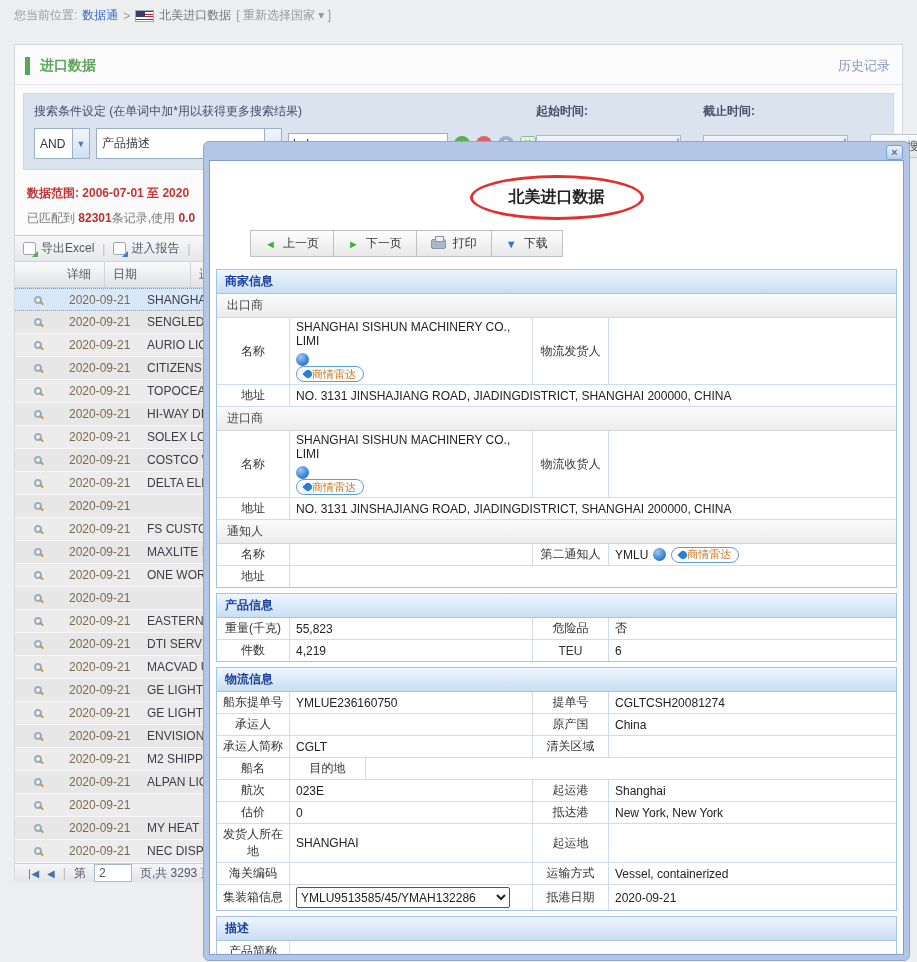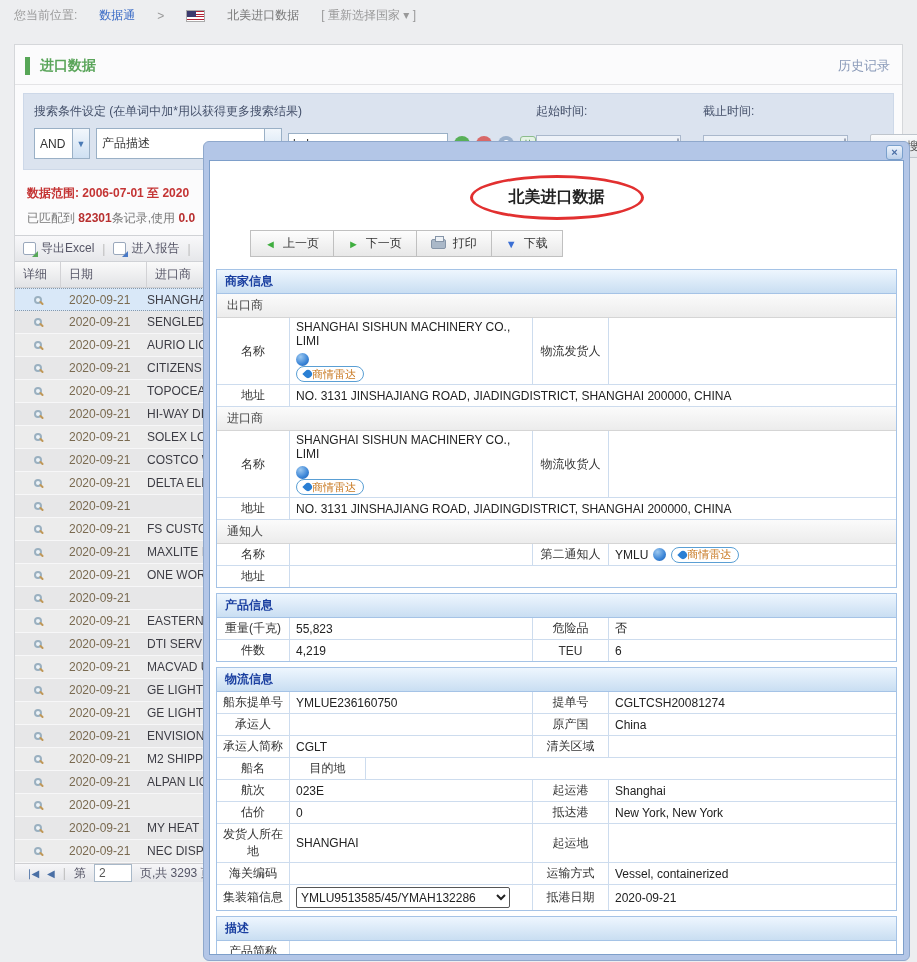--- a/index.html
+++ b/index.html
@@ -3,21 +3,21 @@
 <meta charset="utf-8">
 <style>
   * { box-sizing: border-box; margin: 0; padding: 0; }
   html,body { width:917px; height:962px; overflow:hidden; }
   body {
     position:relative;
     font-family:"Liberation Sans","DejaVu Sans",sans-serif;
     font-size:12px; color:#555; background:#edeef0;
   }
   
-  .breadcrumb { position:absolute; left:14px; top:7px; display:flex; align-items:center; gap:22px; color:#999; }
+  .breadcrumb { position:absolute; left:14px; top:7px; display:flex; align-items:center; gap:5px; color:#999; }
   .breadcrumb a { color:#3a6bc6; text-decoration:none; }
   .us-flag { display:inline-block; width:19px; height:12px; border:1px solid #aaa;
     background:repeating-linear-gradient(180deg,#b22234 0 1.3px,#fff 1.3px 2.6px); position:relative; }
   .us-flag::before { content:''; position:absolute; left:0; top:0; width:9px; height:6px; background:#3c3b6e; }
   
   .panel { position:absolute; left:14px; top:44px; width:889px; height:836px;
     background:#fbfbfc; border:1px solid #d5d7da; display:flex; flex-direction:column; }
   .panel-header { display:flex; align-items:center; padding:12px 12px 9px 10px; border-bottom:1px solid #e4e4e6; }
   .green-bar { width:5px; height:18px; background:#57a657; margin-right:10px; }
   .panel-title { color:#5fa; color:#5aa55a; font-size:14px; font-weight:bold; flex:1; }
@@ -33,21 +33,21 @@
   .sel-arrow { width:17px; align-self:stretch; background:linear-gradient(#f2f7fc,#cfe0f2);
     border-left:1px solid #9ab0c6; color:#4a7ab5; font-size:9px; display:flex; align-items:center; justify-content:center; }
   .sel.bool { width:56px; } .sel.bool .sel-text{flex:1}
   .sel.field { width:186px; } .sel.field .sel-text{flex:1}
   .kw-input { width:160px; height:21px; border:1px solid #9ab0c6; padding:0 4px; font:inherit; color:#333; background:#fff; }
   .round-icon { width:16px; height:16px; border-radius:50%; color:#fff; font-size:11px; line-height:16px;
     text-align:center; display:inline-block; cursor:pointer; font-weight:bold; }
   .ri-add{background:#58b058;} .ri-remove{background:#d86868;} .ri-help{background:#9ab0cc;}
   .ri-lang{background:#e4f2e4; color:#4a8a4a; border:1px solid #8cbc8c; border-radius:3px; font-size:10px; font-weight:normal;}
   .search-right { display:flex; gap:22px; padding-right:4px; }
-  .date-group { display:flex; flex-direction:column; gap:15px; }
+  .date-group { display:flex; flex-direction:column; gap:15px;font-weight:bold; }
   .date-label { color:#44506a; }
   .date-box { width:145px; height:21px; background:#eef2f8; border:1px solid #aab8cc; display:flex; align-items:center;padding-left:40px; }
   .date-box input { flex:1; border:none; background:transparent; font:inherit; color:#555; padding:0 5px; width:100px; }
   .cal-icon { width:15px; height:15px; margin-right:3px; background:#fff; border:1px solid #a0a8b8; border-radius:2px; position:relative; cursor:pointer; }
   .cal-icon::before { content:''; position:absolute; top:2px; right:2px; width:4px; height:4px; background:#d05050; border-radius:50%; }
   .search-btn { align-self:flex-end; margin-bottom:1px; width:82px; height:24px; border:1px solid #bfc5cc; border-radius:2px;
     background:linear-gradient(#fafbfc,#e3e6ea); display:flex; align-items:center; justify-content:center; gap:7px;
     color:#555; cursor:pointer; }
   .mag-icon { display:inline-block; width:8px; height:8px; border:2px solid #9ab0c0; border-radius:50%;
     position:relative; background:#eef4f8; }
@@ -61,21 +61,21 @@
   .grid-toolbar { margin-top:8px; background:linear-gradient(#f8f8fa,#e6e7ea); border-top:1px solid #d0d2d6;
     border-bottom:1px solid #d0d2d6; padding:4px 8px; display:flex; align-items:center; gap:8px; color:#556; }
   .tb-item { display:flex; align-items:center; gap:5px; cursor:pointer; }
   .tb-sep { color:#bbb; }
   .file-icon { width:13px; height:13px; background:#fff; border:1px solid #9aa8bc; border-radius:2px; position:relative; }
   .file-icon::after { content:''; position:absolute; right:-3px; bottom:-3px; border-left:6px solid transparent; border-bottom:6px solid #58a858; }
   .file-icon.report::after { border-bottom-color:#4a7ac6; }
   
   .grid-header { display:flex; background:linear-gradient(#fafafa,#e2e3e6); border-bottom:1px solid #cfcfd2; color:#556; }
   .gh-cell { padding:4px 0 4px 8px; border-right:1px solid #d2d2d5; }
-  .c1{width:46px;} .c2{width:86px;} .c3{flex:1;}
+  .c1{width:46px;margin-left:44px;} .c2{width:86px;} .c3{flex:1;}
   .rows { }
   .trow { display:flex; align-items:center; height:23px; background:#ececec; border-bottom:1px solid #f7f7f8; cursor:pointer; }
   .trow:nth-child(even){ background:#e7e7e8; }
   .trow.selected { background:#d9e8f8; border-top:1px dotted #8899aa; border-bottom:1px dotted #8899aa; }
   .c-detail { width:46px; display:flex; justify-content:center; }
   .c-date { width:86px; color:#7a6a50; padding-left:8px; }
   .c-imp { flex:1; color:#3c3c44; overflow:hidden; white-space:nowrap; }
   .panel-spacer { flex:1; }
   
   .pager { height:27px; background:linear-gradient(#f6f6f8,#e3e4e8); border-top:1px solid #cfcfd2;

